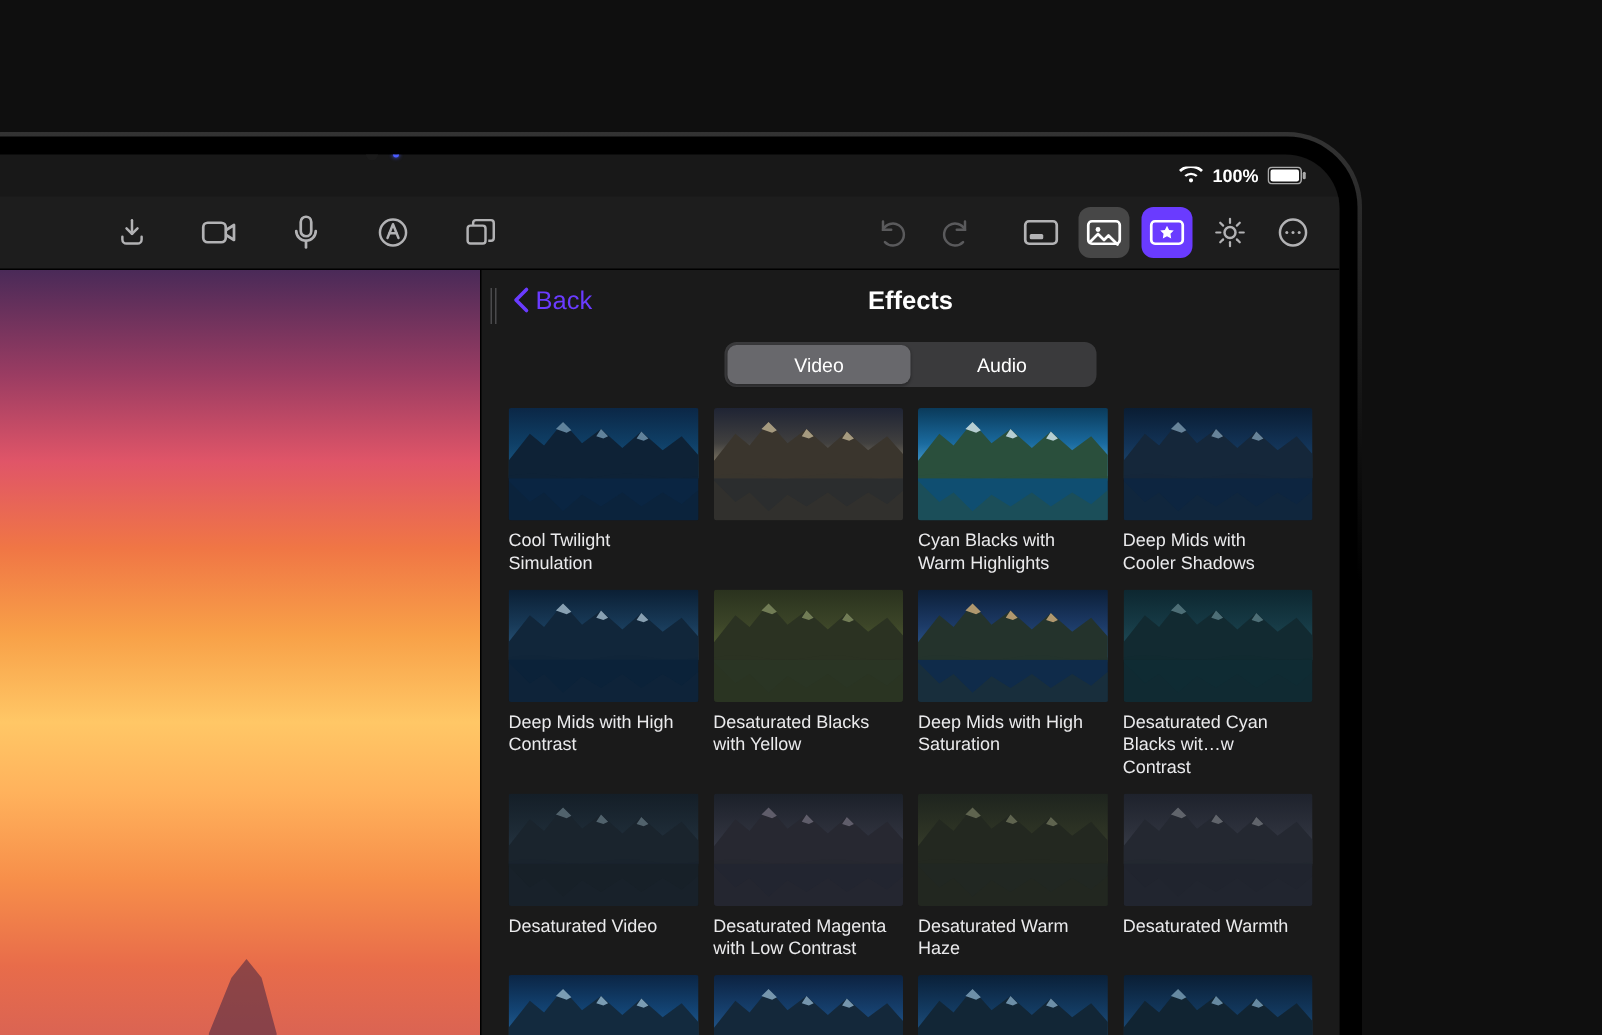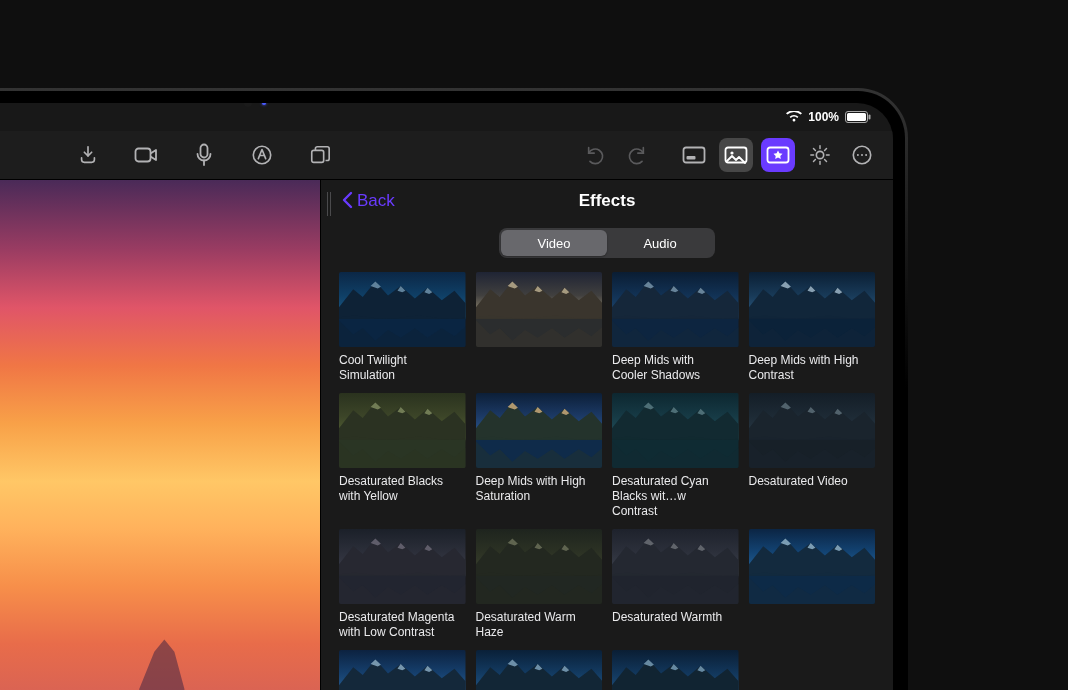--- a/index.html
+++ b/index.html
@@ -216,21 +216,21 @@
     position: absolute;
     left: 0; right: 0;
     text-align: center;
     font-weight: 700;
     font-size: 17px;
     pointer-events: none;
   }
 
   .segment {
     margin: 6px auto 14px;
-    width: 216px;
+    width: 248px;
     height: 30px;
     background: var(--bg-segment);
     border-radius: 8px;
     padding: 2px;
     display: flex;
   }
   .segment .seg-item {
     flex: 1;
     display: flex;
     align-items: center;
@@ -505,20 +505,45 @@
     <rect y="60" width="160" height="36" fill="#2b2d2e"></rect>
 
     <path d="M0,62 L18,80 L30,72 L46,88 L62,74 L78,84 L96,72 L112,84 L130,72 L146,82 L160,70 L160,96 L0,96 Z" fill="#3a352d" opacity="0.45"></path>
   </svg>
                     </div>
                   </div>
                   <div class="effect-cell">
                     <div class="thumb">
   <svg class="mtn" viewBox="0 0 160 96" preserveAspectRatio="none">
     <defs>
+      <linearGradient id="g-cyan-warm" x1="0" y1="0" x2="0" y2="1">
+        <stop offset="0" stop-color="#0a3a5a"></stop>
+        <stop offset="0.5" stop-color="#1a6a9e"></stop>
+        <stop offset="1" stop-color="#5eb6e8"></stop>
+      </linearGradient>
+    </defs>
+    <rect width="160" height="60" fill="url(#g-cyan-warm)"></rect>
+
+    <path d="M0,45 L18,22 L30,32 L46,12 L62,30 L78,18 L96,34 L112,20 L130,36 L146,24 L160,40 L160,60 L0,60 Z" fill="#2a4f3c"></path>
+
+    <path d="M40,18 L46,12 L53,19 L49,21 Z M74,24 L78,18 L84,24 L80,26 Z M108,26 L112,20 L118,26 L114,28 Z" fill="#cfe4ec" opacity="0.85"></path>
+
+    <path d="M0,58 Q20,54 40,58 T80,58 T120,58 T160,58 L160,62 L0,62 Z" fill="#2a4f3c" opacity="0.9"></path>
+
+    <rect y="60" width="160" height="36" fill="#0f4e71"></rect>
+
+    <path d="M0,62 L18,80 L30,72 L46,88 L62,74 L78,84 L96,72 L112,84 L130,72 L146,82 L160,70 L160,96 L0,96 Z" fill="#2a4f3c" opacity="0.45"></path>
+  </svg>
+                    </div>
+                    <div class="effect-label">Cyan Blacks with Warm Highlights</div>
+                  </div>
+                  <div class="effect-cell">
+                    <div class="thumb">
+  <svg class="mtn" viewBox="0 0 160 96" preserveAspectRatio="none">
+    <defs>
       <linearGradient id="g-deep-cool" x1="0" y1="0" x2="0" y2="1">
         <stop offset="0" stop-color="#0a1d33"></stop>
         <stop offset="0.5" stop-color="#123255"></stop>
         <stop offset="1" stop-color="#1f4b74"></stop>
       </linearGradient>
     </defs>
     <rect width="160" height="60" fill="url(#g-deep-cool)"></rect>
 
     <path d="M0,45 L18,22 L30,32 L46,12 L62,30 L78,18 L96,34 L112,20 L130,36 L146,24 L160,40 L160,60 L0,60 Z" fill="#15273a"></path>
 

